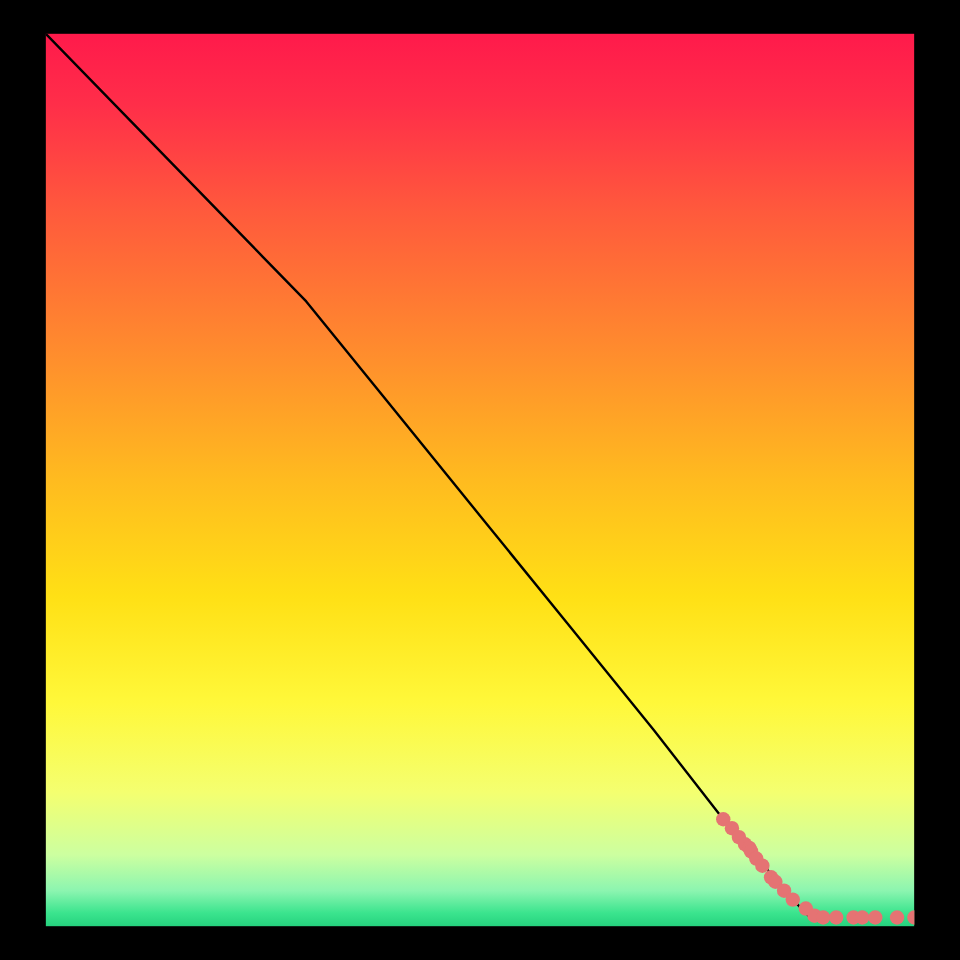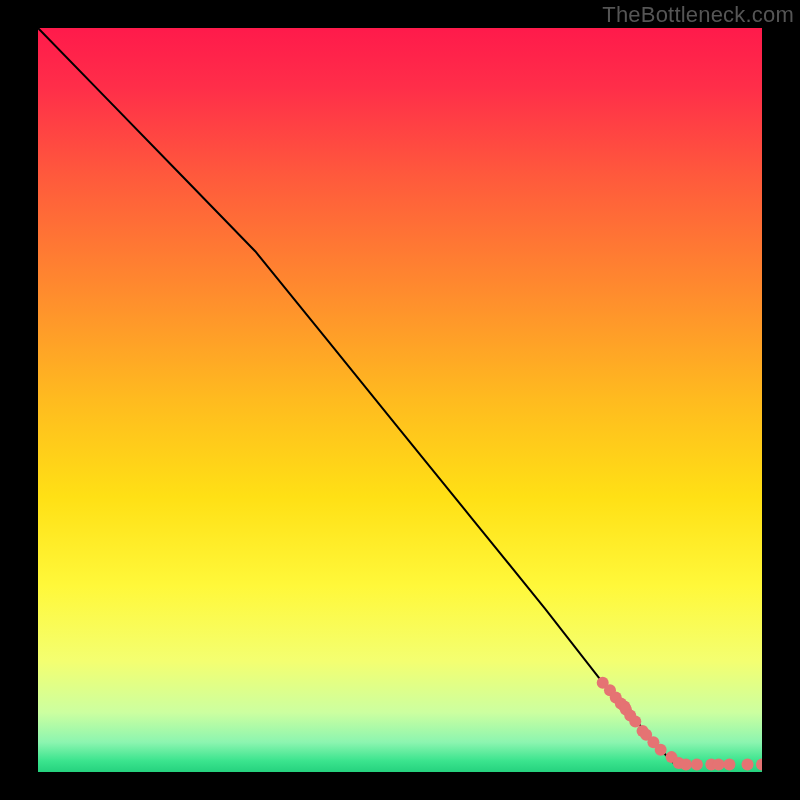--- a/index.html
+++ b/index.html
@@ -37,21 +37,20 @@
   .plot-area svg {
     display: block;
     width: 100%;
     height: 100%;
   }
 </style>
 </head>
 <body>
 
 <div class="frame">
-  <div class="watermark">TheBottleneck.com</div>
 
   <div class="plot-area">
     <svg viewBox="0 0 724 744" preserveAspectRatio="none">
       <defs>
         <linearGradient id="bg-grad" x1="0" y1="0" x2="0" y2="1">
 
         <stop offset="0%" stop-color="#ff1a4b"></stop>
             <stop offset="8%" stop-color="#ff2e49"></stop>
             <stop offset="20%" stop-color="#ff5a3c"></stop>
             <stop offset="35%" stop-color="#ff8a2e"></stop>

